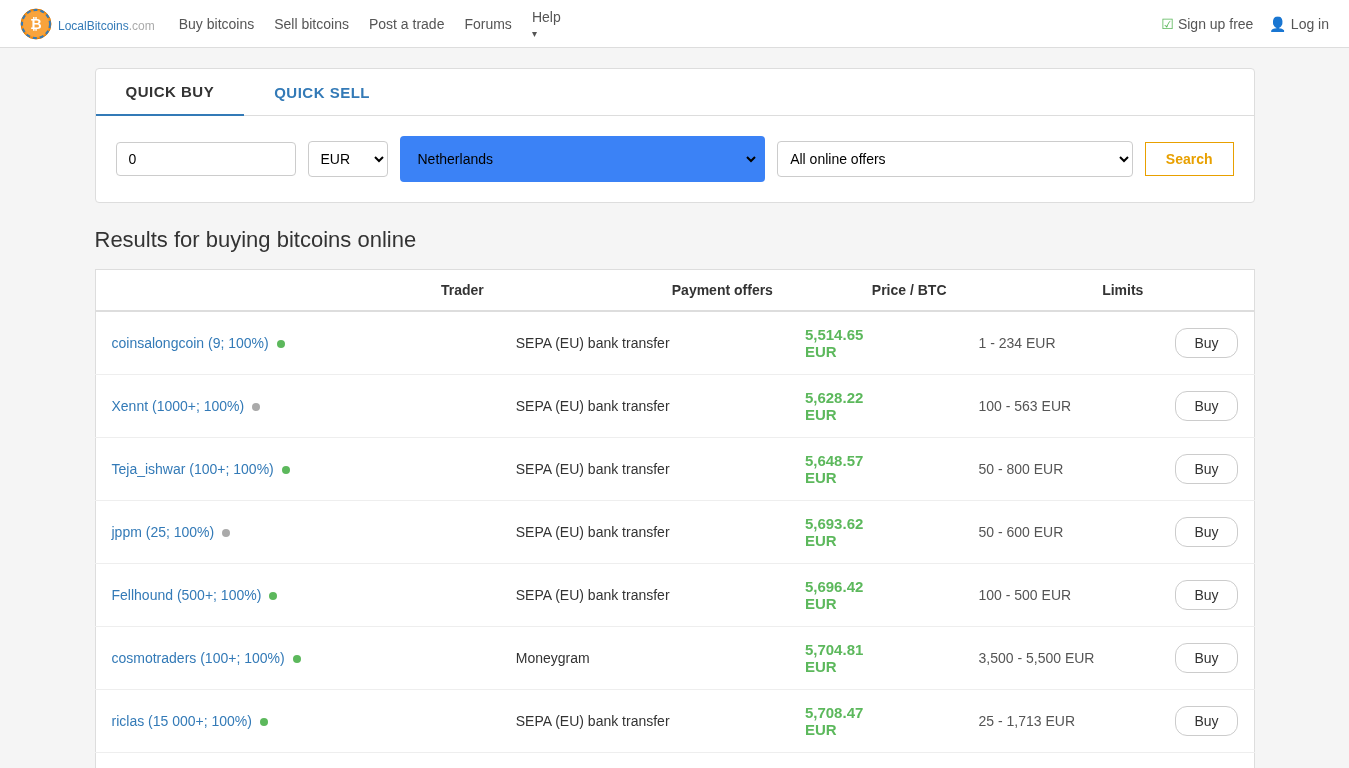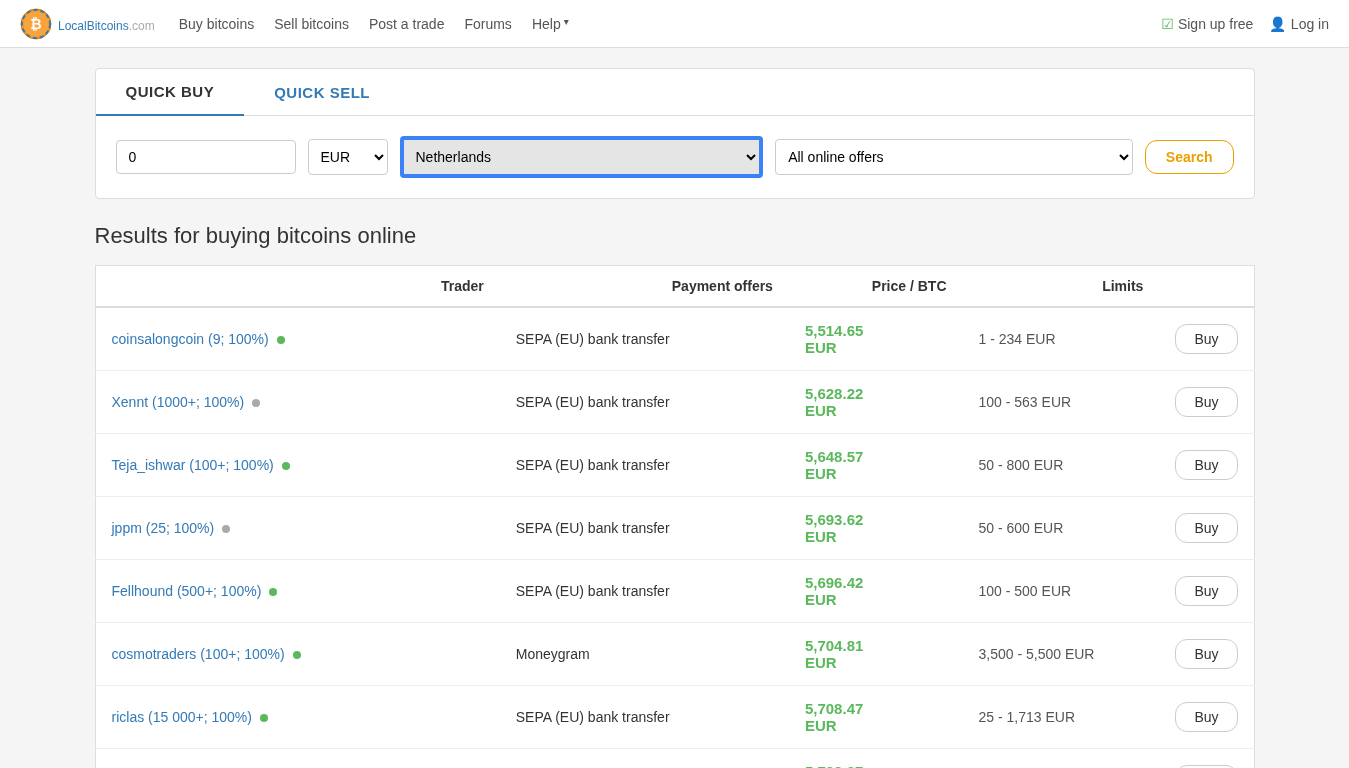--- a/index.html
+++ b/index.html
@@ -122,42 +122,42 @@
       padding: 8px 8px;
       border: 1px solid #ccc;
       border-radius: 4px;
       font-size: 14px;
       background: #fff;
       cursor: pointer;
       width: 80px;
     }
     .country-select {
       padding: 8px 8px;
-      border: 4px solid #3b82f6;
-      border-radius: 4px;
-      font-size: 14px;
-      background: #e5e5e5;
+      border: 6px solid #3b82f6;
+      border-radius: 4px;
+      font-size: 14px;
+      background: #3b82f6;
       cursor: pointer;
       flex: 1;
     }
     .offers-select {
       padding: 8px 8px;
       border: 1px solid #ccc;
       border-radius: 4px;
       font-size: 14px;
       background: #fff;
       cursor: pointer;
       flex: 1;
     }
     .search-btn {
       padding: 8px 20px;
       background: #fff;
       border: 1px solid #e8a000;
       color: #e8a000;
-      border-radius: 12px;
+      border-radius: 0;
       font-size: 14px;
       font-weight: bold;
       cursor: pointer;
     }
 
     
     .results-title {
       font-size: 22px;
       font-weight: normal;
       color: #333;
@@ -244,21 +244,21 @@
       </svg>
       <span class="logo-text">
         <span style="color:#337ab7">LocalBitcoins</span><span style="color:#aaa;font-size:12px">.com</span>
       </span>
     </a>
     <nav style="display:flex;gap:20px;align-items:center;">
       <a class="nav-link" href="#">Buy bitcoins</a>
       <a class="nav-link" href="#">Sell bitcoins</a>
       <a class="nav-link" href="#">Post a trade</a>
       <a class="nav-link" href="#">Forums</a>
-      <a class="nav-link" href="#" style="display:flex;align-items:flex-start;gap:3px;">
+      <a class="nav-link" href="#" style="display:flex;align-items:flex-start;gap:3px;flex-direction:column;">
         <span>Help</span>
         <span style="font-size:10px;">▾</span>
       </a>
     </nav>
   </div>
   <div class="header-right">
     <a class="signup-btn" href="#">
       <span style="color:#5cb85c;">☑</span>
       <span>Sign up free</span>
     </a>

